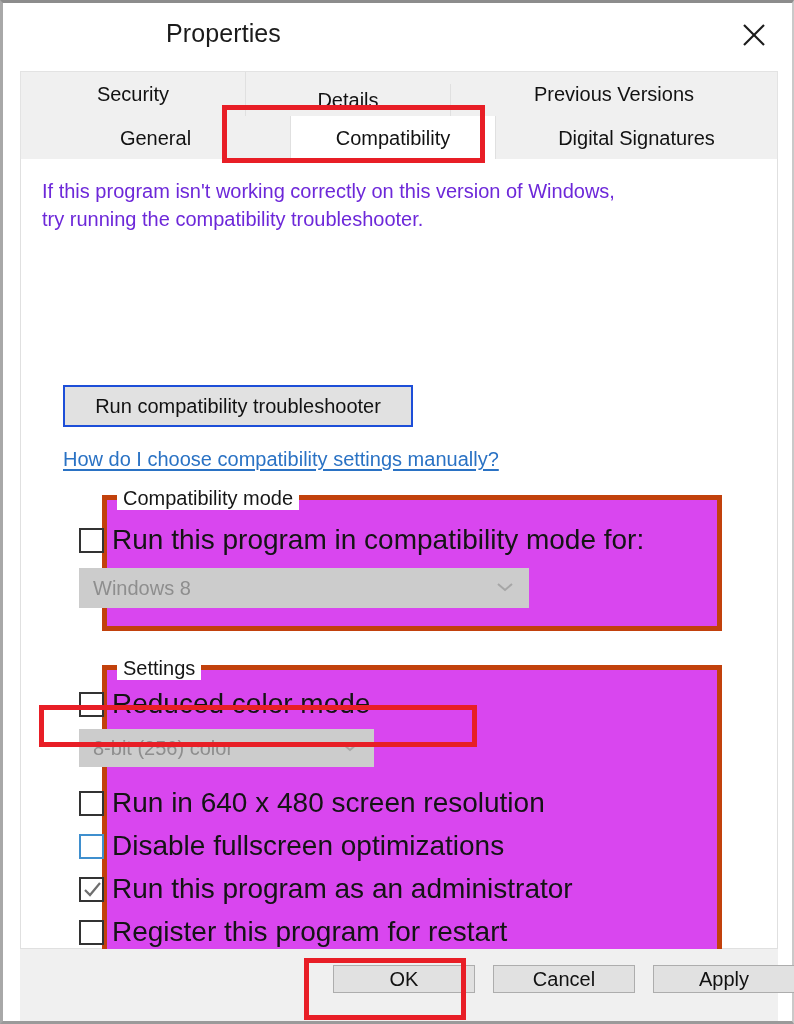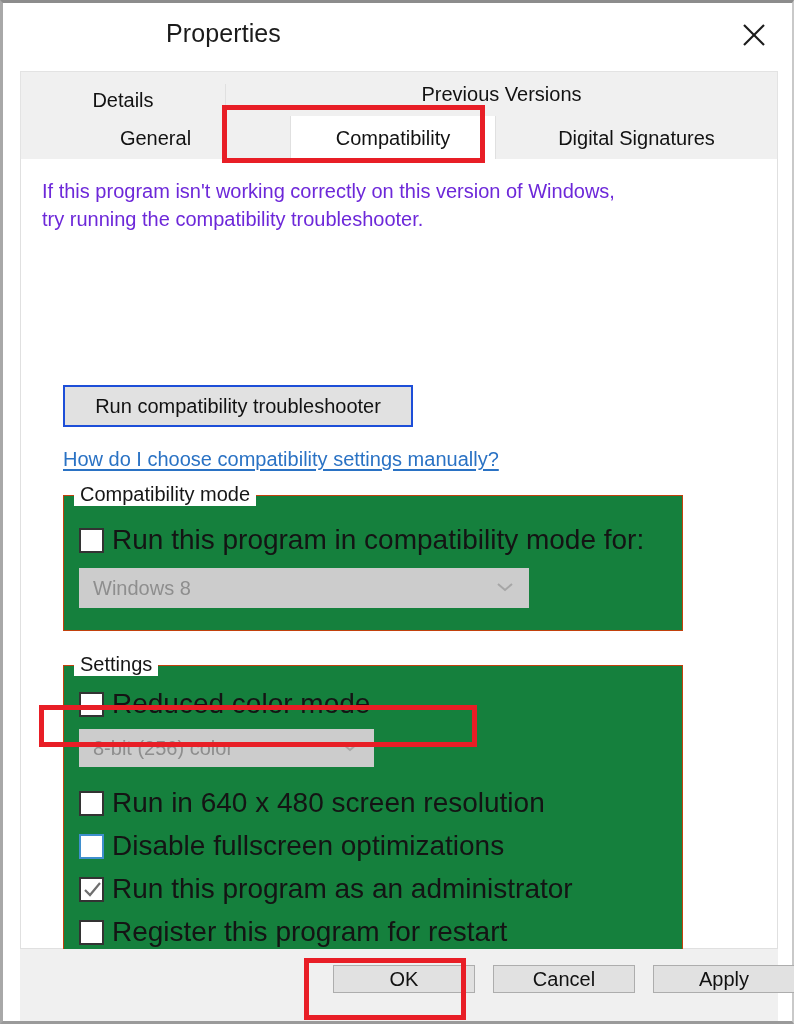--- a/index.html
+++ b/index.html
@@ -154,23 +154,24 @@
     color: #2a72c4;
     text-decoration: underline;
     text-underline-offset: 3px;
     cursor: pointer;
     white-space: nowrap;
   }
 
   
   .groupbox {
     position: absolute;
-    border: 1px solid #c2410c;
-    box-sizing: border-box;
-    background: #15803d;
+    border: 5px solid #c2410c;
+    box-sizing: border-box;
+    background: #d946ef;
+    margin-left: 39px;
   }
   .group-legend {
     position: absolute;
     top: -13px;
     left: 10px;
     background: #ffffff;
     padding: 0 6px;
     font-size: 20px;
     color: #161616;
     white-space: nowrap;
@@ -301,20 +302,21 @@
     <div id="close-btn">
       <svg width="26" height="26" viewBox="0 0 26 26" aria-hidden="true">
         <line x1="3" y1="3" x2="23" y2="23" stroke="#1b1b1b" stroke-width="2.2"></line>
         <line x1="23" y1="3" x2="3" y2="23" stroke="#1b1b1b" stroke-width="2.2"></line>
       </svg>
     </div>
   </div>
 
   <div id="tabstrip">
     <div class="tabrow row1">
+      <div class="tab t-security">Security</div>
       <div class="tab t-details">Details</div>
       <div class="tab t-prev last">Previous Versions</div>
     </div>
     <div class="tabrow row2">
       <div class="tab t-general">General</div>
       <div class="tab t-compat">Compatibility</div>
       <div class="tab t-digsig last">Digital Signatures</div>
     </div>
   </div>
 

